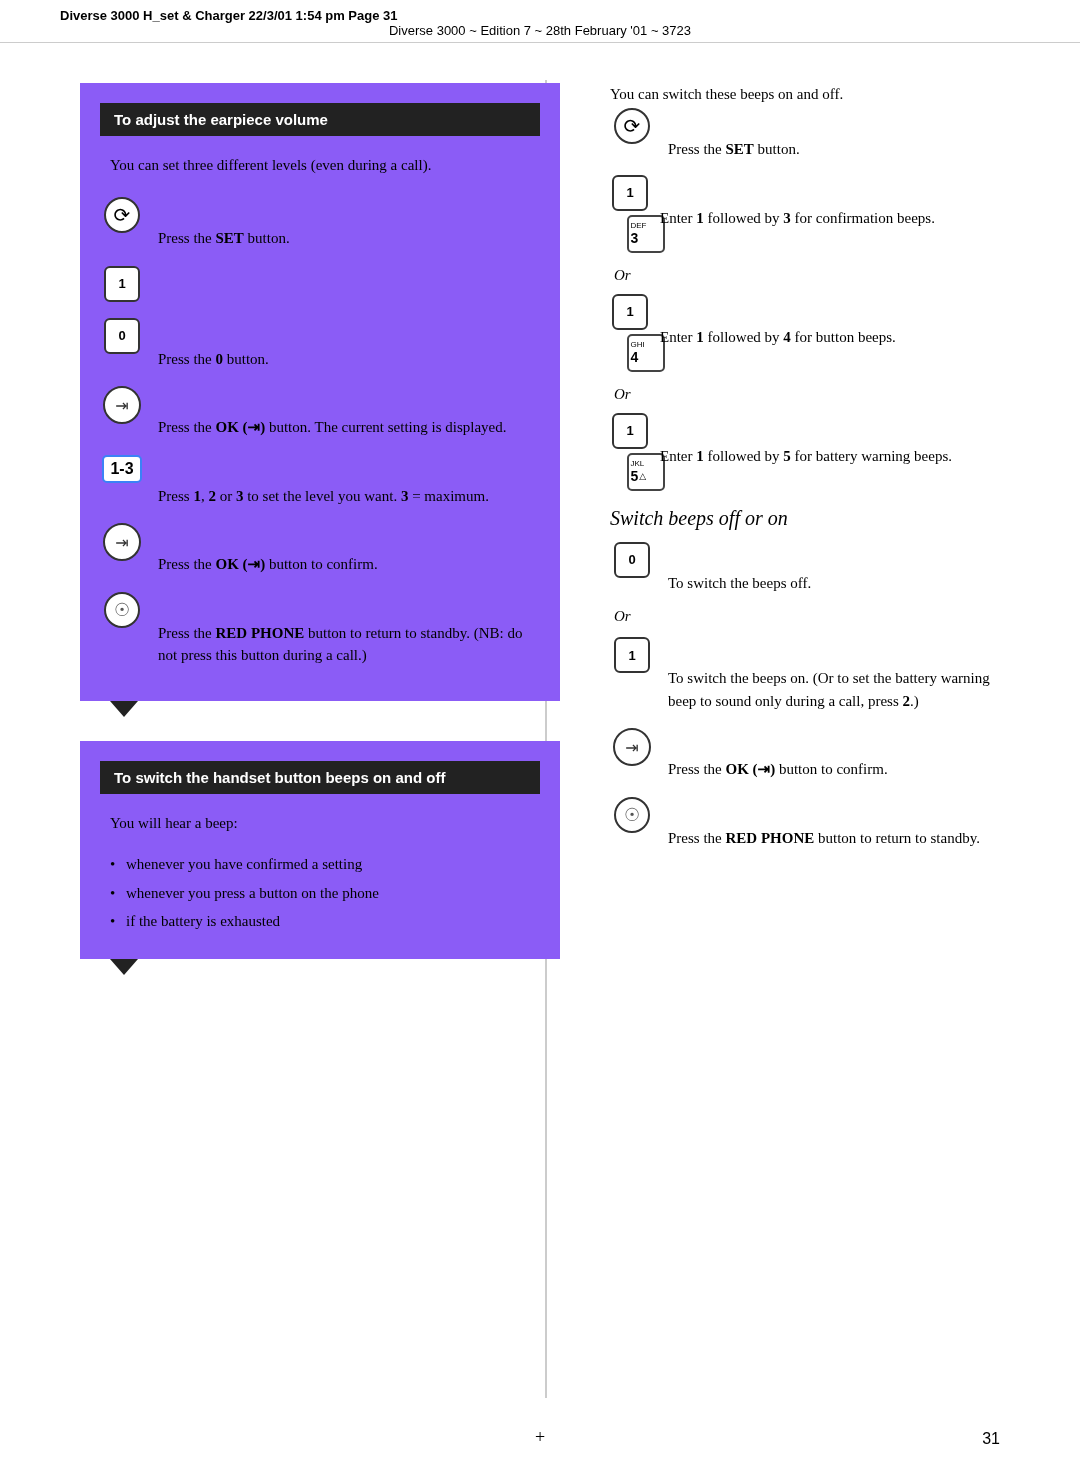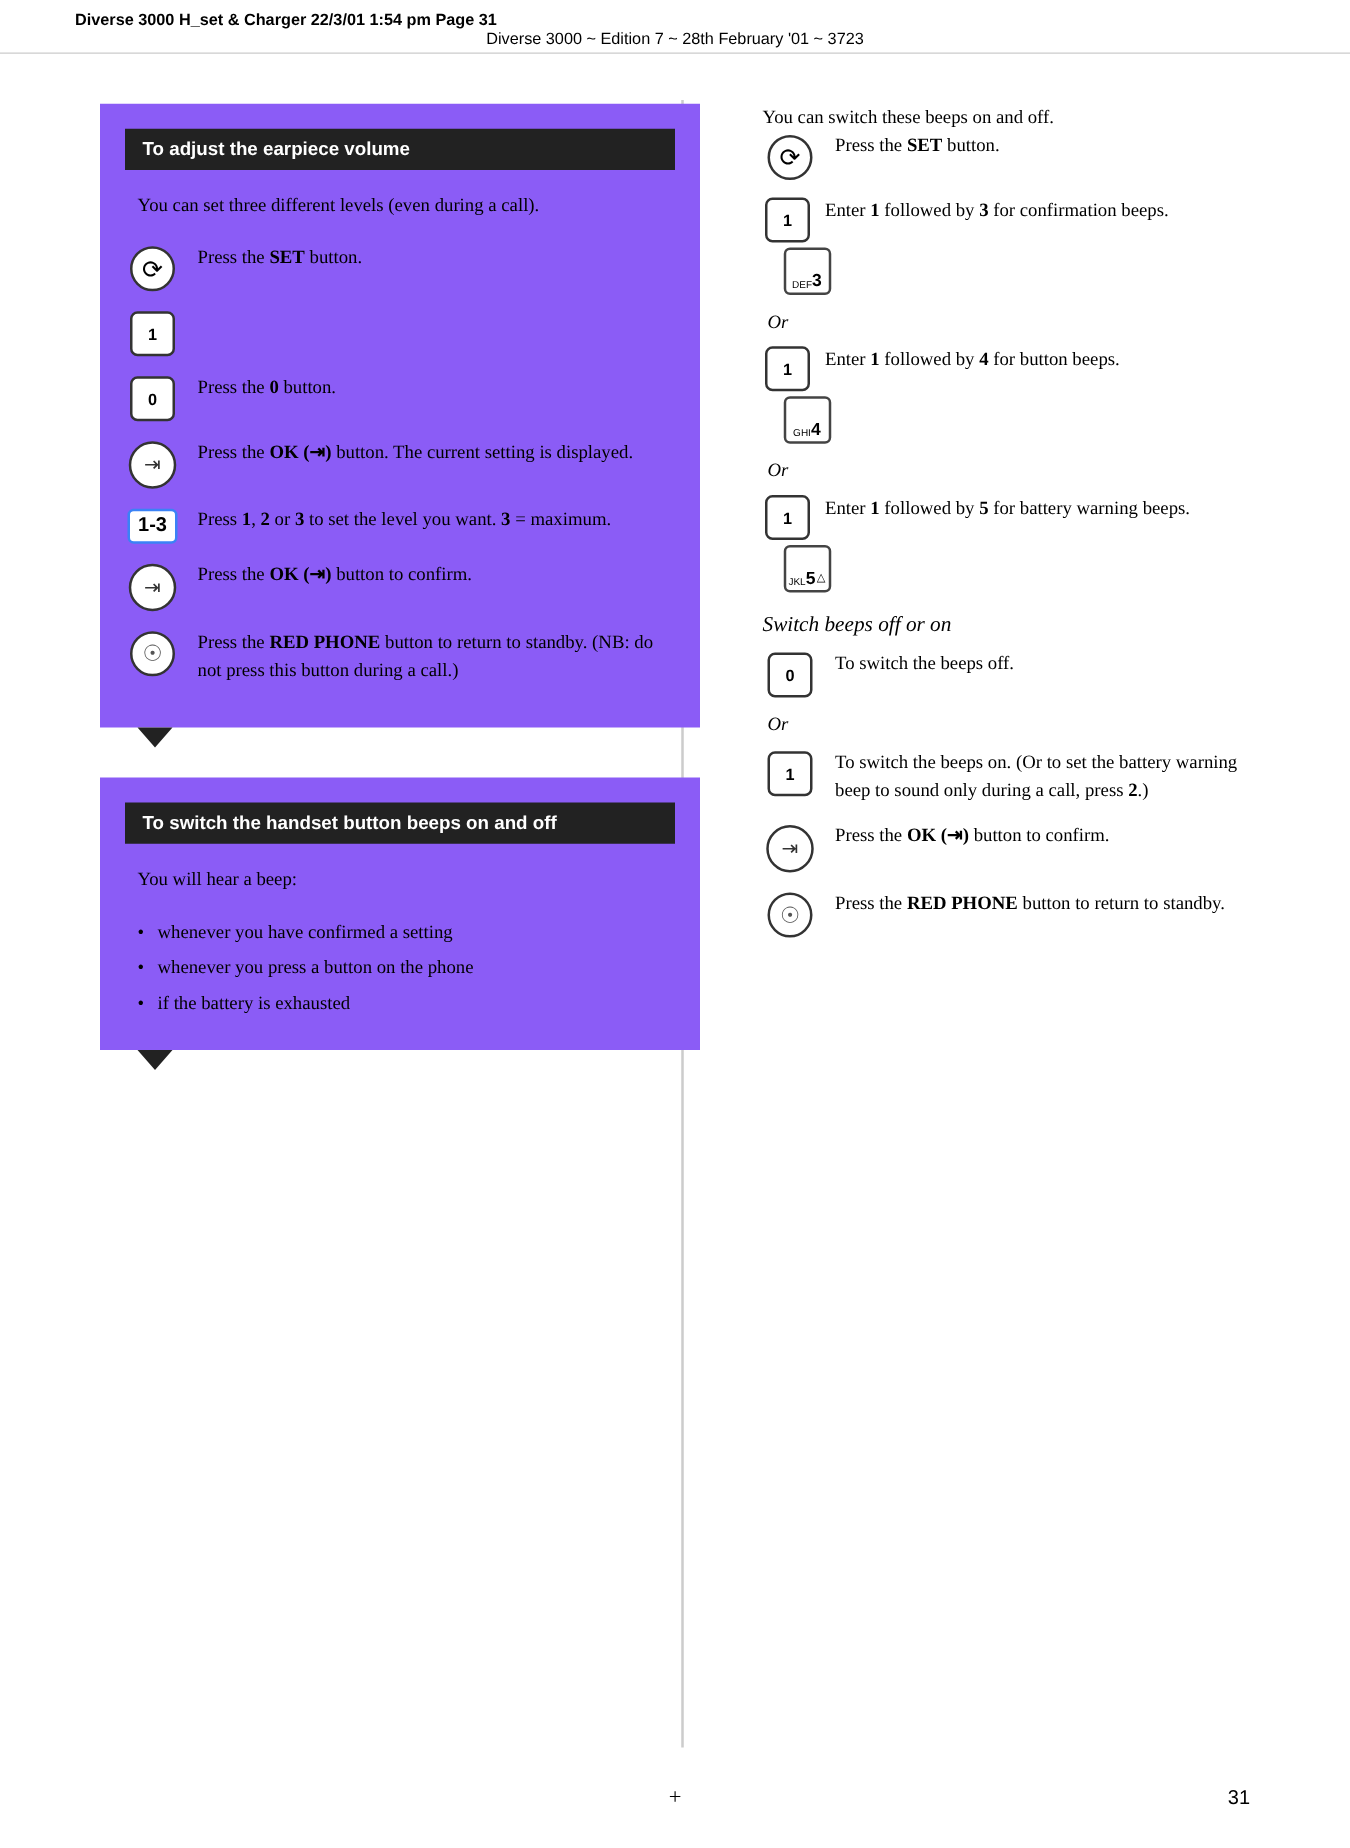--- a/index.html
+++ b/index.html
@@ -86,20 +86,21 @@
       flex-shrink: 0;
       display: flex;
       justify-content: center;
       align-items: flex-start;
       padding-top: 2px;
     }
 
     .text-cell {
       flex: 1;
       line-height: 1.5;
+      margin-top: 32px;
     }
 
     
     .btn-icon {
       width: 36px;
       height: 36px;
       border: 2px solid #333;
       border-radius: 6px;
       display: flex;
       align-items: center;
@@ -177,22 +178,22 @@
       text-align: center;
     }
 
     .btn-key-box {
       width: 38px;
       height: 38px;
       border: 2px solid #444;
       border-radius: 5px;
       background: #fff;
       display: flex;
-      flex-direction: row;
-      align-items: flex-end;
+      flex-direction: column;
+      align-items: flex-start;
       justify-content: center;
       padding: 2px;
       margin-left: 31px;
     }
 
     .intro-text {
       padding: 0 10px 18px 10px;
       line-height: 1.55;
     }
 
@@ -396,21 +397,21 @@
           <span class="key-label-small">JKL</span>
           <span style="display:flex; align-items:center; gap:1px;">
             <span class="key-main" style="display:inline;">5</span>
             <span style="font-size:9px;">△</span>
           </span>
         </div>
       </div>
       <div class="text-cell">Enter <b>1</b> followed by <b>5</b> for battery warning beeps.</div>
     </div>
 
-    <div style="margin: 16px 0 10px 0; font-style:italic; font-size:17px;">Switch beeps off or on</div>
+    <div style="margin: 16px 0 10px 0; font-style:italic; font-size:20px;">Switch beeps off or on</div>
 
     <div class="right-instruction-row">
       <div class="icon-cell">
         <div class="btn-icon">0</div>
       </div>
       <div class="text-cell">To switch the beeps off.</div>
     </div>
 
     <div style="margin-bottom:10px; padding-left:4px;"><i>Or</i></div>
 

